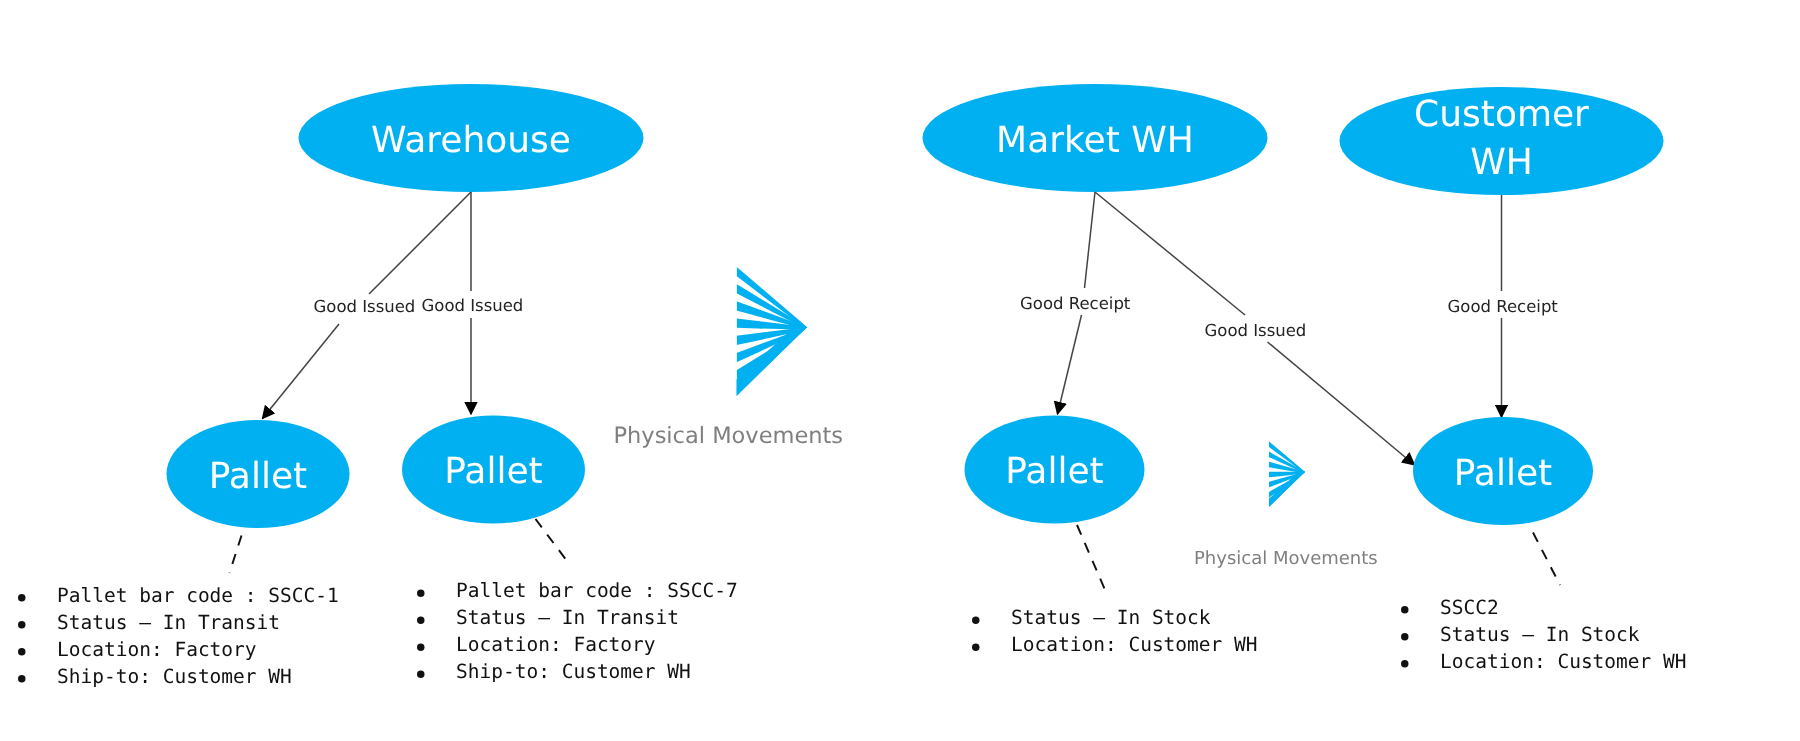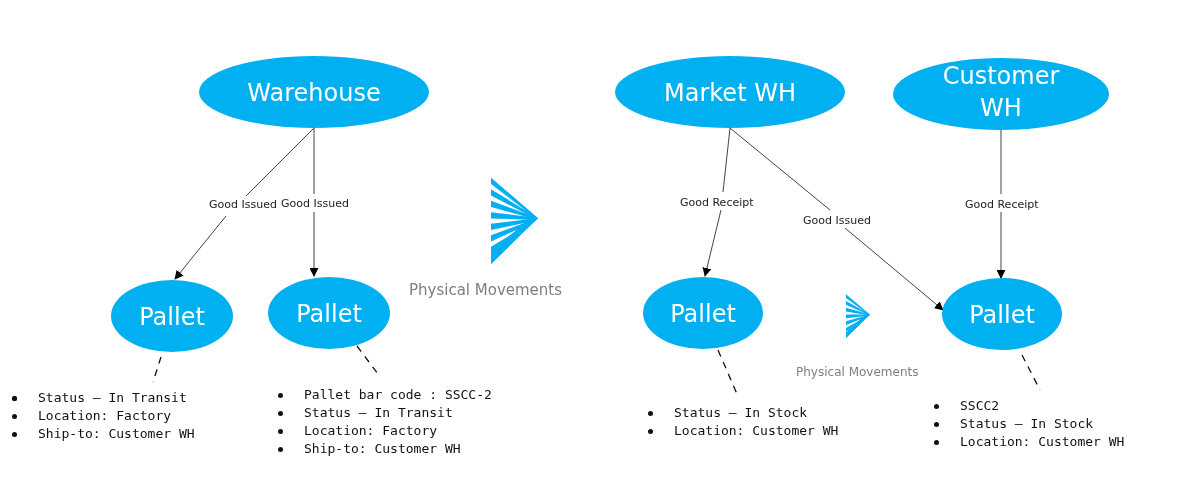--- a/index.html
+++ b/index.html
@@ -120,28 +120,28 @@
       <polygon points="846,307.7857142857143 846,311.4785714285714 870,315.60785714285714 870,314.5" fill="#00B0F0" clip-path="url(#chev-small-clip)"></polygon>
       <polygon points="846,314.5 846,318.1928571428571 870,315.60785714285714 870,314.5" fill="#00B0F0" clip-path="url(#chev-small-clip)"></polygon>
       <polygon points="846,321.2142857142857 846,324.90714285714284 870,315.60785714285714 870,314.5" fill="#00B0F0" clip-path="url(#chev-small-clip)"></polygon>
       <polygon points="846,327.92857142857144 846,331.62142857142857 870,315.60785714285714 870,314.5" fill="#00B0F0" clip-path="url(#chev-small-clip)"></polygon>
       <polygon points="846,334.64285714285717 846,338.3357142857143 870,315.60785714285714 870,314.5" fill="#00B0F0" clip-path="url(#chev-small-clip)"></polygon>
     </g>
   <text class="pm-label" x="796" y="376" font-size="12">Physical Movements</text>
 </svg>
 
 <ul class="bullet-list" style="left:6px; top:389px;">
-  <li><span class="dot"></span></li>
+  <li><span class="dot"></span><span>Pallet bar code : SSCC-1</span></li>
   <li><span class="dot"></span><span>Status – In Transit</span></li>
   <li><span class="dot"></span><span>Location: Factory</span></li>
   <li><span class="dot"></span><span>Ship-to: Customer WH</span></li>
 </ul>
 
 <ul class="bullet-list" style="left:272px; top:386px;">
-  <li><span class="dot"></span><span>Pallet bar code : SSCC-2</span></li>
+  <li><span class="dot"></span><span>Pallet bar code : SSCC-7</span></li>
   <li><span class="dot"></span><span>Status – In Transit</span></li>
   <li><span class="dot"></span><span>Location: Factory</span></li>
   <li><span class="dot"></span><span>Ship-to: Customer WH</span></li>
 </ul>
 
 <ul class="bullet-list" style="left:642px; top:404px;">
   <li><span class="dot"></span><span>Status – In Stock</span></li>
   <li><span class="dot"></span><span>Location: Customer WH</span></li>
 </ul>
 

